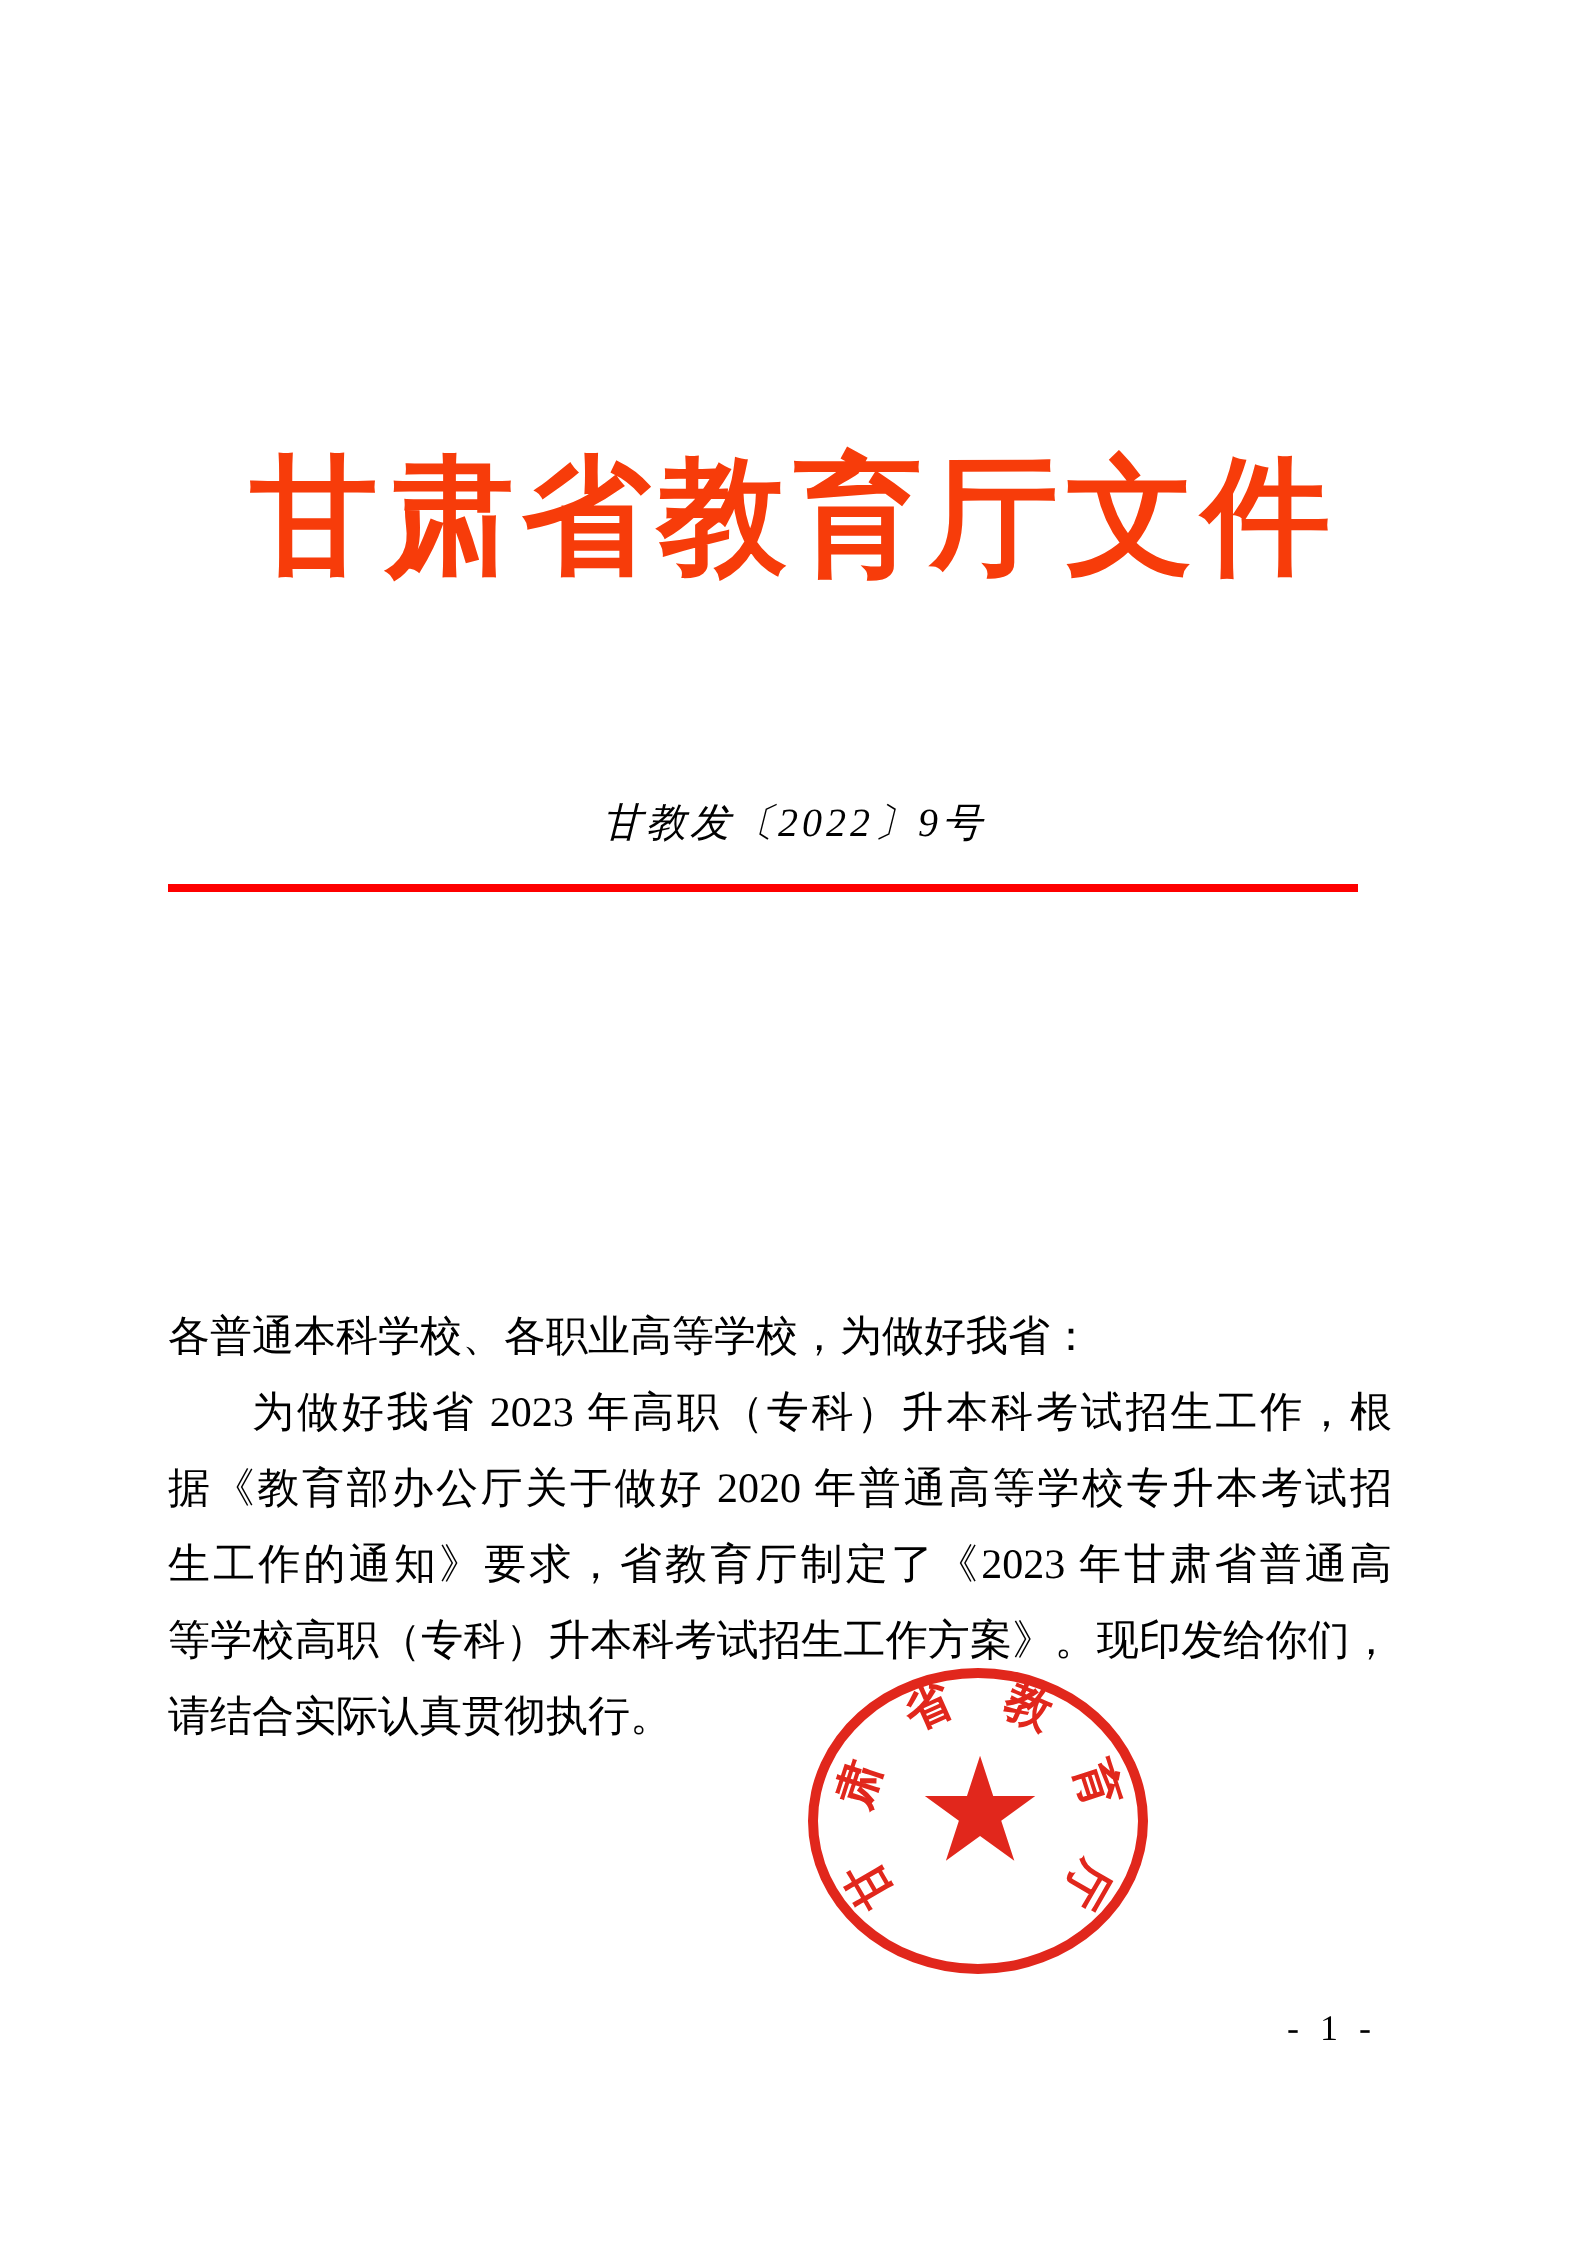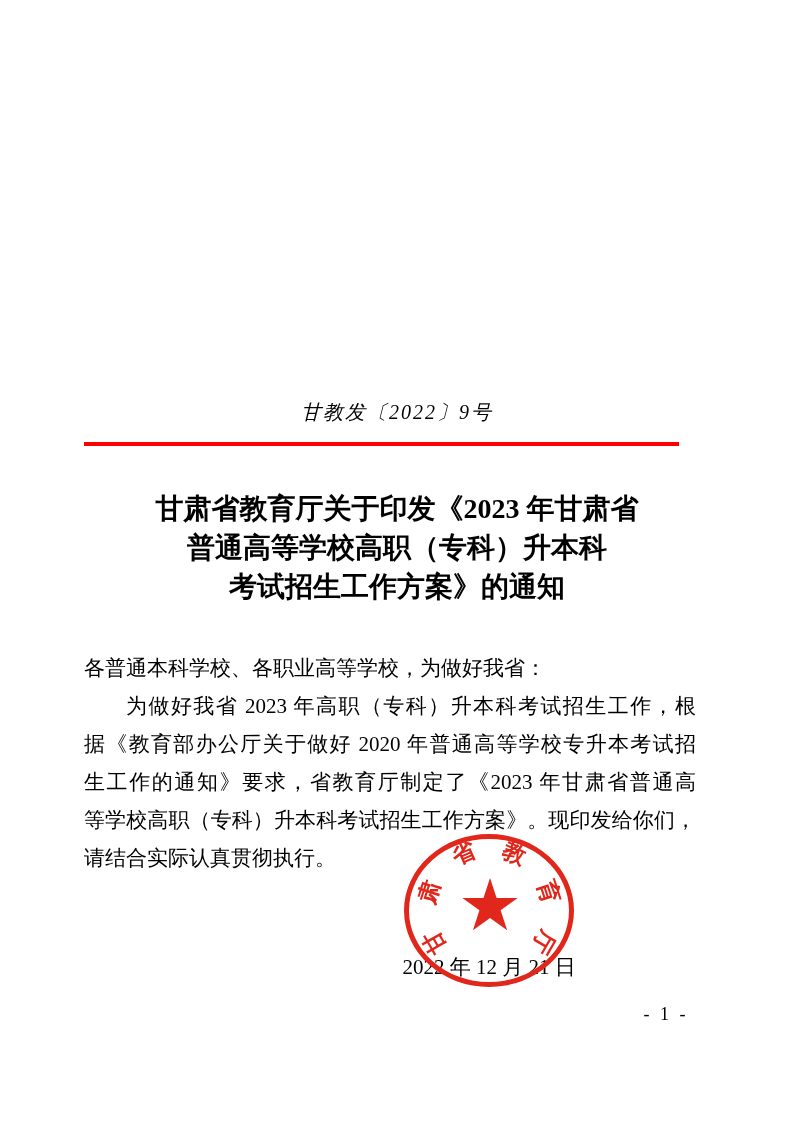--- a/index.html
+++ b/index.html
@@ -155,42 +155,37 @@
     line-height: 22px;
     letter-spacing: 3px;
     color: #000;
   }
 </style>
 </head>
 <body>
 
 <div class="page">
 
+  <div class="header-title">甘肃省教育厅文件</div>
 
   <div class="doc-number">甘教发〔2022〕9号</div>
 
   <div class="red-line"></div>
 
-  <div class="doc-title">
-    <div>甘肃省教育厅关于印发《2023 年甘肃省</div>
-    <div>普通高等学校高职（专科）升本科</div>
-    <div>考试招生工作方案》的通知</div>
-  </div>
 
   <div class="body-text">
     <div class="body-line">各普通本科学校、各职业高等学校，为做好我省：</div>
     <div class="body-line justify indent">为做好我省 2023 年高职（专科）升本科考试招生工作，根</div>
     <div class="body-line justify">据《教育部办公厅关于做好 2020 年普通高等学校专升本考试招</div>
     <div class="body-line justify">生工作的通知》要求，省教育厅制定了《2023 年甘肃省普通高</div>
     <div class="body-line justify">等学校高职（专科）升本科考试招生工作方案》。现印发给你们，</div>
     <div class="body-line">请结合实际认真贯彻执行。</div>
   </div>
 
 
-  <div class="signature-date">2022 年 12 月 21 日</div>
 
   <div>
     <div class="seal-ring"></div>
     <div class="seal-star">★</div>
     <div class="seal-char c0">甘</div>
     <div class="seal-char c1">肃</div>
     <div class="seal-char c2">省</div>
     <div class="seal-char c3">教</div>
     <div class="seal-char c4">育</div>
     <div class="seal-char c5">厅</div>

